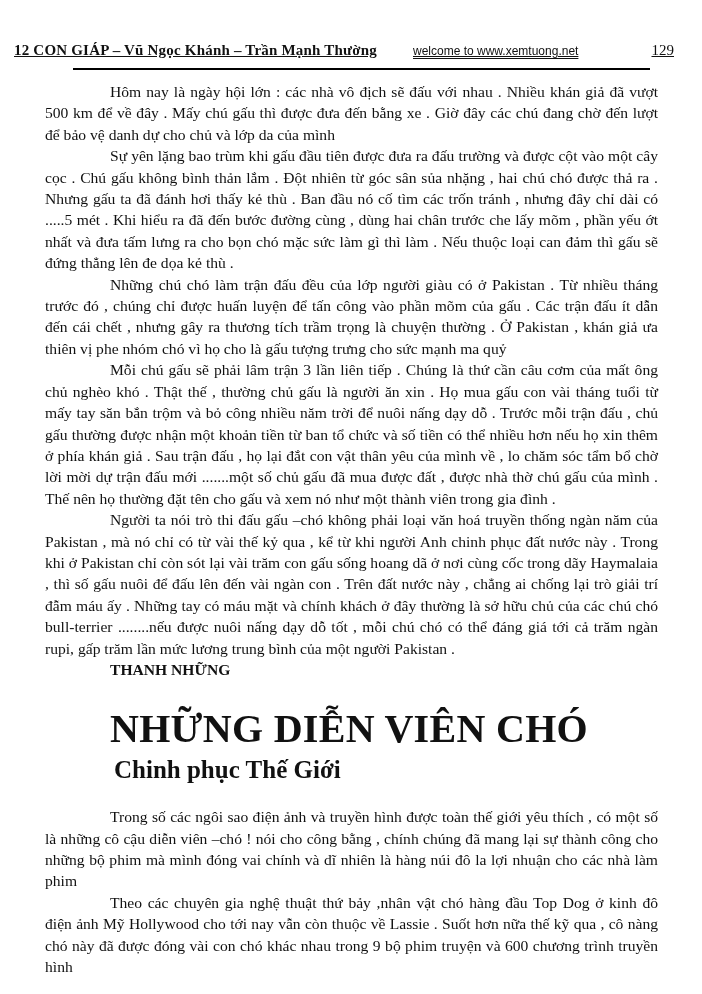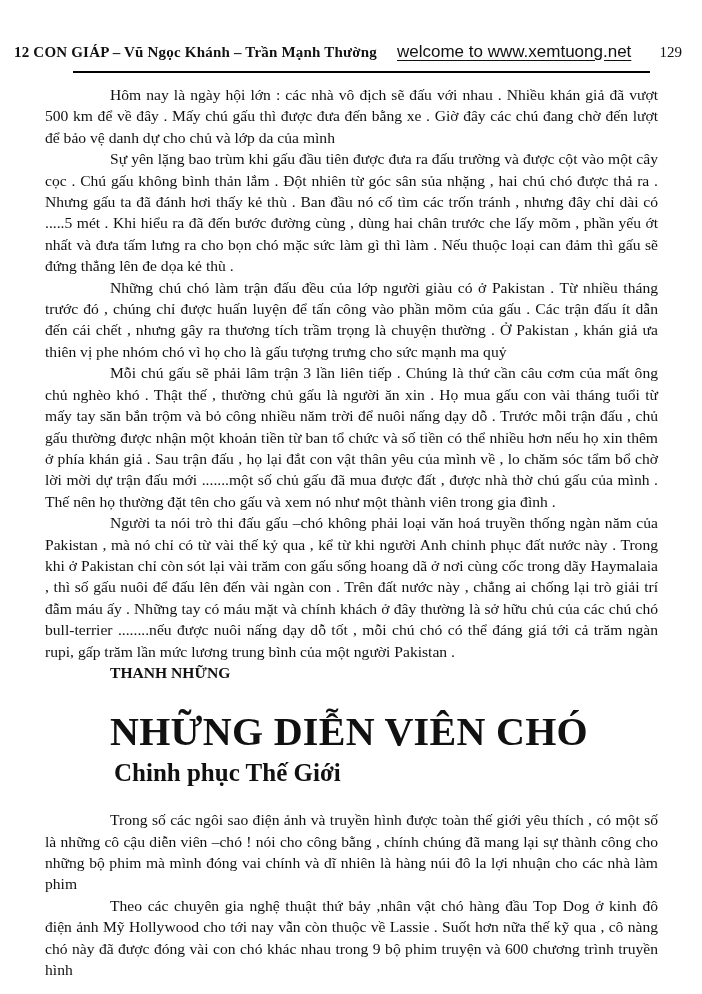--- a/index.html
+++ b/index.html
@@ -9,35 +9,36 @@
     margin:0 auto;
     background:#ffffff;
     color:#111111;
     font-family:"Liberation Serif", serif;
     overflow:hidden;
     box-sizing:border-box;
   }
   .header {
     display:flex;
     align-items:baseline;
-    padding:42px 20px 0 14px;
+    padding:42px 28px 0 14px;
+    text-decoration:underline;
   }
   .book-title {
     font-weight:bold;
     font-size:15px;
     letter-spacing:0.2px;
     white-space:nowrap;
   }
   .site-link {
     font-family:"Liberation Sans", sans-serif;
-    font-size:17px;
+    font-size:12px;
     color:#111111;
     text-decoration:underline;
     text-underline-offset:3px;
-    margin-left:20px;
+    margin-left:36px;
     white-space:nowrap;
     cursor:pointer;
   }
   .page-number {
     margin-left:auto;
     font-size:15px;
   }
   .header-rule {
     border:none;
     border-top:2px solid #000000;

